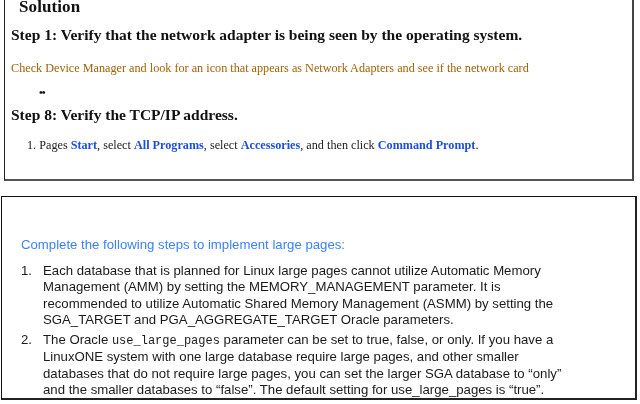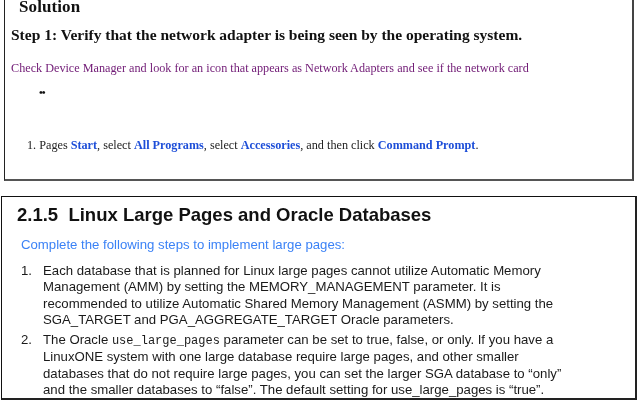--- a/index.html
+++ b/index.html
@@ -14,21 +14,21 @@
     font-family: "Liberation Serif", "DejaVu Serif", serif;
   }
   .sol-title {
     position: absolute; left: 14px; top: 0px; font-size: 17px; font-weight: bold; letter-spacing: 0.1px;
   }
   .step1 {
     position: absolute; left: 6px; top: 29px; font-size: 15.5px; font-weight: bold; white-space: nowrap;
   }
   .para {
     position: absolute; left: 6px; top: 63px; width: 620px; font-size: 12.2px; line-height: 16px;
-    color: #701a75;
+    color: #a16207;
   }
   .dots {
     position: absolute; left: 34px; top: 89px; font-size: 11px; font-weight: bold; letter-spacing: -1px;
   }
   .step8 {
     position: absolute; left: 6px; top: 109px; font-size: 15.5px; font-weight: bold; white-space: nowrap;
   }
   .ol1 {
     position: absolute; left: 22px; top: 141px; font-size: 12.2px; line-height: 15px; color: #222; white-space: nowrap;
   }
@@ -58,30 +58,30 @@
 </head>
 <body>
 
 <div class="box1">
   <div class="sol-title">Solution</div>
   <div class="step1">Step 1: Verify that the network adapter is being seen by the operating system.</div>
   <div class="para">
     <div style="white-space:nowrap">Check Device Manager and look for an icon that appears as Network Adapters and see if the network card</div>
   </div>
   <div class="dots">••</div>
+  <div class="step8">Step 8: Verify the TCP/IP address.</div>
   <div class="ol1">
     <div>
       <span>1.</span>
       <span>Pages </span><b>Start</b><span>, select </span><b>All Programs</b><span>, select </span><b>Accessories</b><span>, and then click </span><b>Command Prompt</b><span>.</span>
     </div>
   </div>
 </div>
 
 <div class="box2">
-  <div class="sec-title" style="white-space:pre">2.1.5  Linux Large Pages and Oracle Databases</div>
   <div class="intro">Complete the following steps to implement large pages:</div>
 
   <div class="item item1">
     <span class="num">1.</span>
     <div class="txt">
       <div>Each database that is planned for Linux large pages cannot utilize Automatic Memory</div>
       <div>Management (AMM) by setting the MEMORY_MANAGEMENT parameter. It is</div>
       <div>recommended to utilize Automatic Shared Memory Management (ASMM) by setting the</div>
       <div>SGA_TARGET and PGA_AGGREGATE_TARGET Oracle parameters.</div>
     </div>

